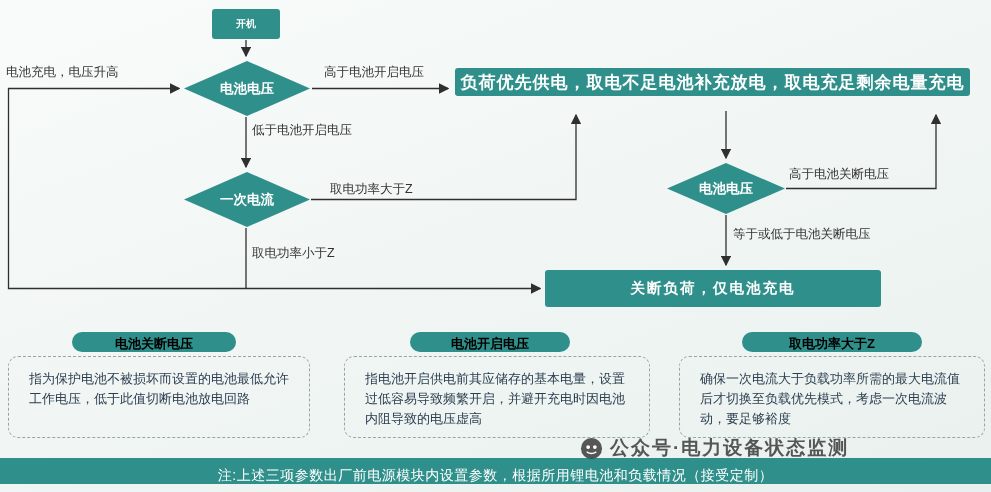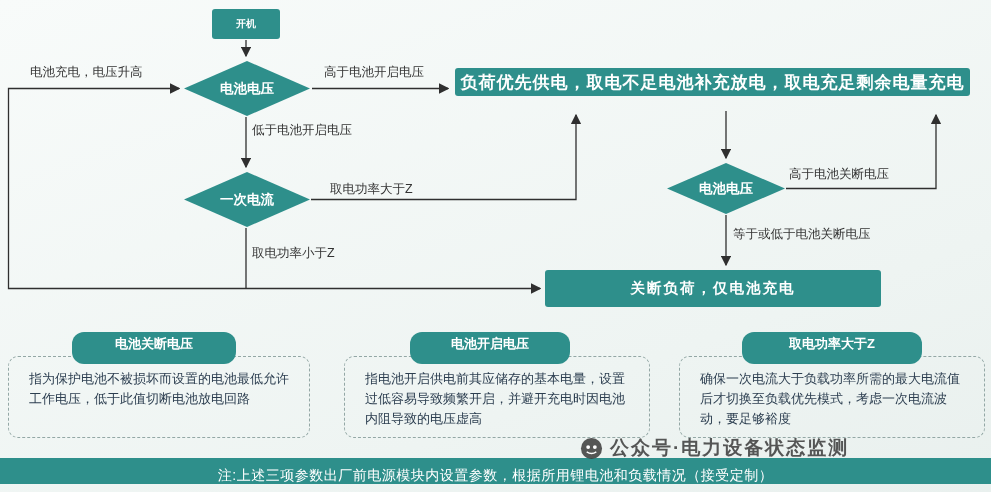--- a/index.html
+++ b/index.html
@@ -35,21 +35,21 @@
   .n-d3      { left: 667px; top: 163px; width: 118px; height: 51px; }
   .n-priority{ left: 455px; top: 68px;  width: 515px; height: 28px; font-size: 17px; letter-spacing: 1px; }
   .n-shutdown{ left: 545px; top: 270px; width: 336px; height: 37px; font-size: 14.5px; letter-spacing: 2px; }
   .edge-label {
     position: absolute;
     font-size: 12.5px;
     color: #333333;
     white-space: nowrap;
     z-index: 2;
   }
-  .l-charge   { left: 6px;   top: 64px; margin-left: 24px; }
+  .l-charge   { left: 6px;   top: 64px; }
   .l-above-on { left: 324px; top: 64px; }
   .l-below-on { left: 252px; top: 122px; }
   .l-pgt      { left: 330px; top: 181px; }
   .l-plt      { left: 252px; top: 245px; }
   .l-above-off{ left: 789px; top: 166px; text-align: right; }
   .l-below-off{ left: 733px; top: 226px; }
   .card-box {
     position: absolute;
     border: 1.6px dashed #93a7a5;
     border-radius: 10px;
@@ -58,24 +58,24 @@
   }
   .card-body {
     padding: 12px 14px 0 20px;
     font-size: 13px;
     line-height: 20px;
     color: #2c3e50;
   }
   .card-pill {
     position: absolute;
     top: 332px;
-    height: 32px;
+    height: 20px;
     line-height: 24px;
     background: var(--teal, #2e8f8b);
-    color: #ffffff;
+    color: #000000;
     font-size: 13px;
     font-weight: bold;
     text-align: center;
     border-radius: 12px;
     z-index: 3;
   }
   .c1-box  { left: 8px;   width: 302px; }
   .c1-pill { left: 72px;  width: 164px; }
   .c2-box  { left: 344px; width: 306px; }
   .c2-pill { left: 410px; width: 160px; }

